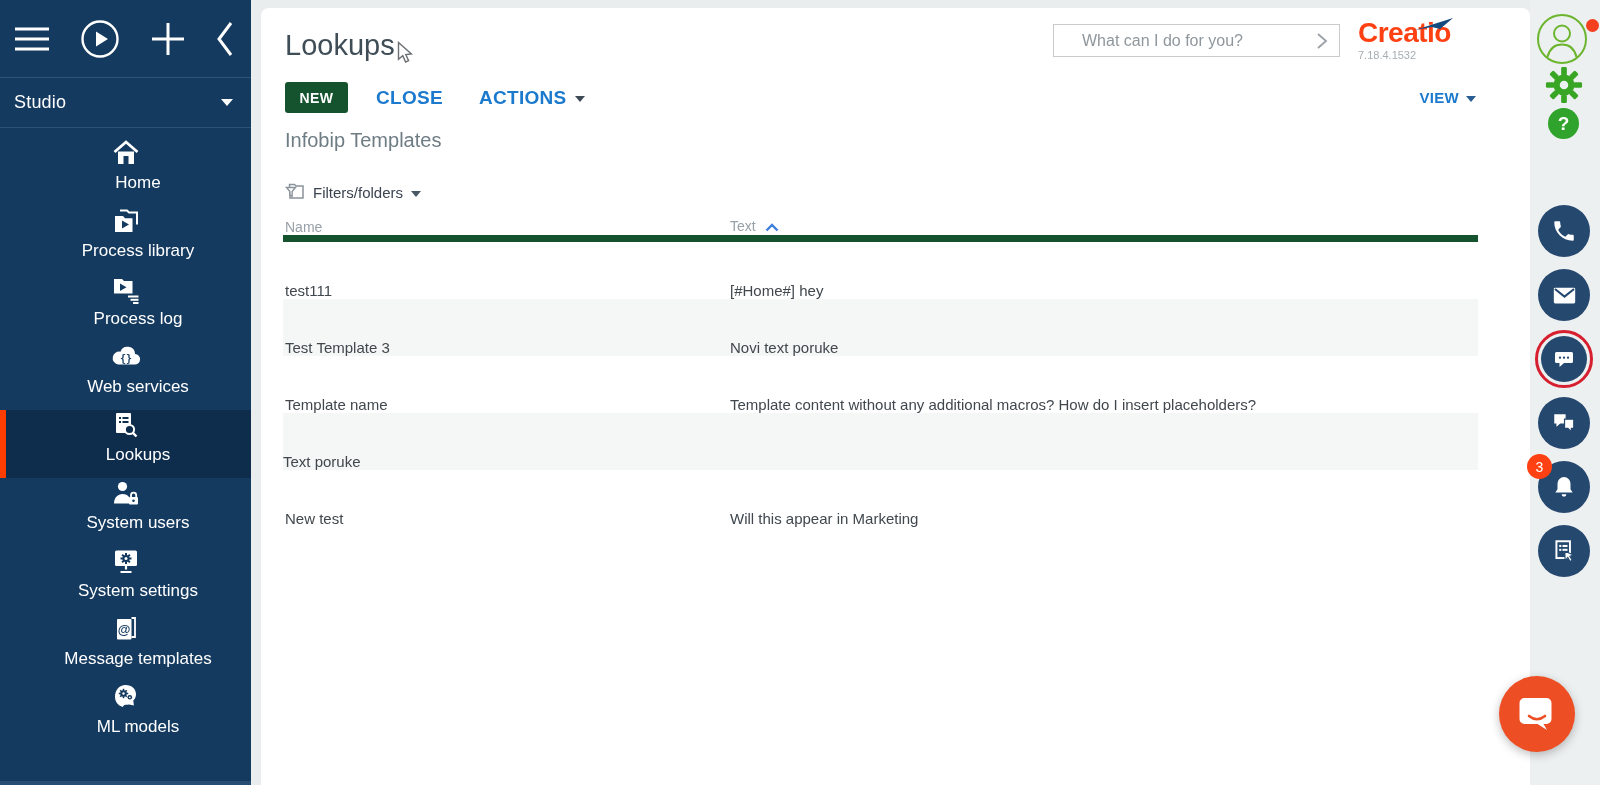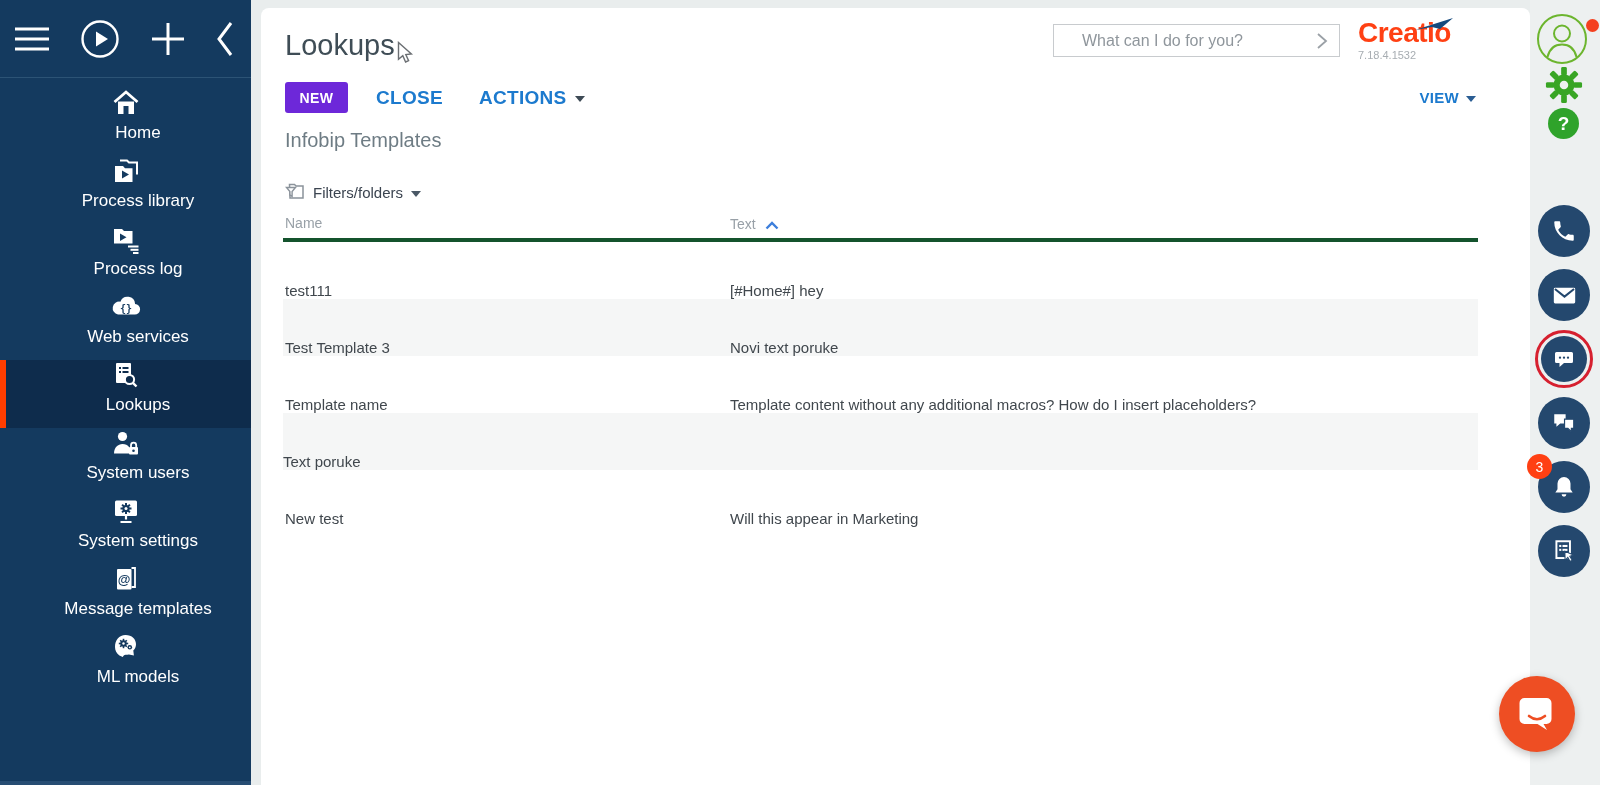--- a/index.html
+++ b/index.html
@@ -19,33 +19,33 @@
   .nav-item.selected { background:#0e2c4c; }
   .nav-item.selected::before { content:""; position:absolute; left:0; top:0; bottom:0; width:6px; background:#ff3d00; }
   .nav-icon { width:34px; display:flex; justify-content:center; flex:0 0 34px; }
   .nav-label { margin-left:25px; font-size:17px; line-height:21px; max-width:150px; }
 
   
   .card { position:absolute; left:261px; top:8px; width:1269px; height:777px; background:#ffffff; border-radius:8px 8px 0 0; }
   .page-title { position:absolute; left:24px; top:21px; font-size:29px; font-weight:300; color:#3f4d56; }
   .cursor-arrow { position:absolute; left:136px; top:33px; }
   .toolbar { position:absolute; left:24px; top:74px; height:31px; display:flex; align-items:center; }
-  .btn-new { background:#6d28d9; color:#fff; font-size:14px; font-weight:bold; letter-spacing:.4px; border:none; border-radius:3px; width:63px; height:31px; cursor:pointer; }
+  .btn-new { background:#14532d; color:#fff; font-size:14px; font-weight:bold; letter-spacing:.4px; border:none; border-radius:3px; width:63px; height:31px; cursor:pointer; }
   .link-btn { color:#1c7ace; font-size:19px; font-weight:600; letter-spacing:.3px; background:none; border:none; cursor:pointer; display:flex; align-items:center; }
   .btn-close { margin-left:28px; }
   .btn-actions { margin-left:36px; }
   .caret-dark { width:0; height:0; border-left:5px solid transparent; border-right:5px solid transparent; border-top:6px solid #3d4a55; margin-left:8px; margin-top:2px; }
   .section-title { position:absolute; left:24px; top:121px; font-size:20px; font-weight:300; color:#6e7c84; }
   .filters-row { position:absolute; left:24px; top:173px; display:flex; align-items:center; cursor:pointer; }
   .filters-label { margin-left:9px; font-size:15px; color:#3b4450; }
   .caret-slate { width:0; height:0; border-left:5px solid transparent; border-right:5px solid transparent; border-top:6px solid #4a5866; margin-left:8px; margin-top:2px; }
 
   
   .grid { position:absolute; left:22px; top:207px; right:52px; }
-  .grid-header { display:flex; height:27px; align-items:flex-start; border-bottom:4px solid #14532d; }
+  .grid-header { display:flex; height:27px; align-items:flex-end; border-bottom:7px solid #14532d; }
   .grid-header .hcell { font-size:14px; color:#98a0a7; cursor:pointer; display:flex; align-items:center; }
   .col-name { width:447px; padding-left:2px; }
   .col-text { flex:1; }
   .sort-icon { margin-left:9px; margin-top:2px; }
   .grid-row { display:flex; height:57px; align-items:flex-end; cursor:pointer; }
   .grid-row.alt { background:#f5f6f6; }
   .grid-row .cell { font-size:15px; color:#40474d; }
 
   
   .search-box { position:absolute; left:792px; top:16px; width:287px; height:33px; border:1px solid #c8cbce; background:#fff; display:flex; align-items:center;padding-left:16px; }
@@ -107,20 +107,24 @@
           </g>
         </svg>
     </span>
     <span class="tool">
       <svg width="20" height="38" viewBox="0 0 20 38">
           <path d="M16 3 4 19l12 16" fill="none" stroke="#fff" stroke-width="3"></path>
         </svg>
     </span>
   </div>
 
+  <div class="workspace">
+    <span class="workspace-label">Studio</span>
+    <span class="caret-down"></span>
+  </div>
 
   <div class="nav">
     <div class="nav-item">
       <span class="nav-icon">
         <svg width="30" height="30" viewBox="0 0 30 30">
             <path d="M3.5 14 15 4l11.5 10" fill="none" stroke="#fff" stroke-width="2.8"></path>
             <path d="M7 13.5V26h16V13.5z" fill="#fff"></path>
             <rect x="12.5" y="18" width="5" height="8" fill="#143a5f"></rect>
           </svg>
       </span>

